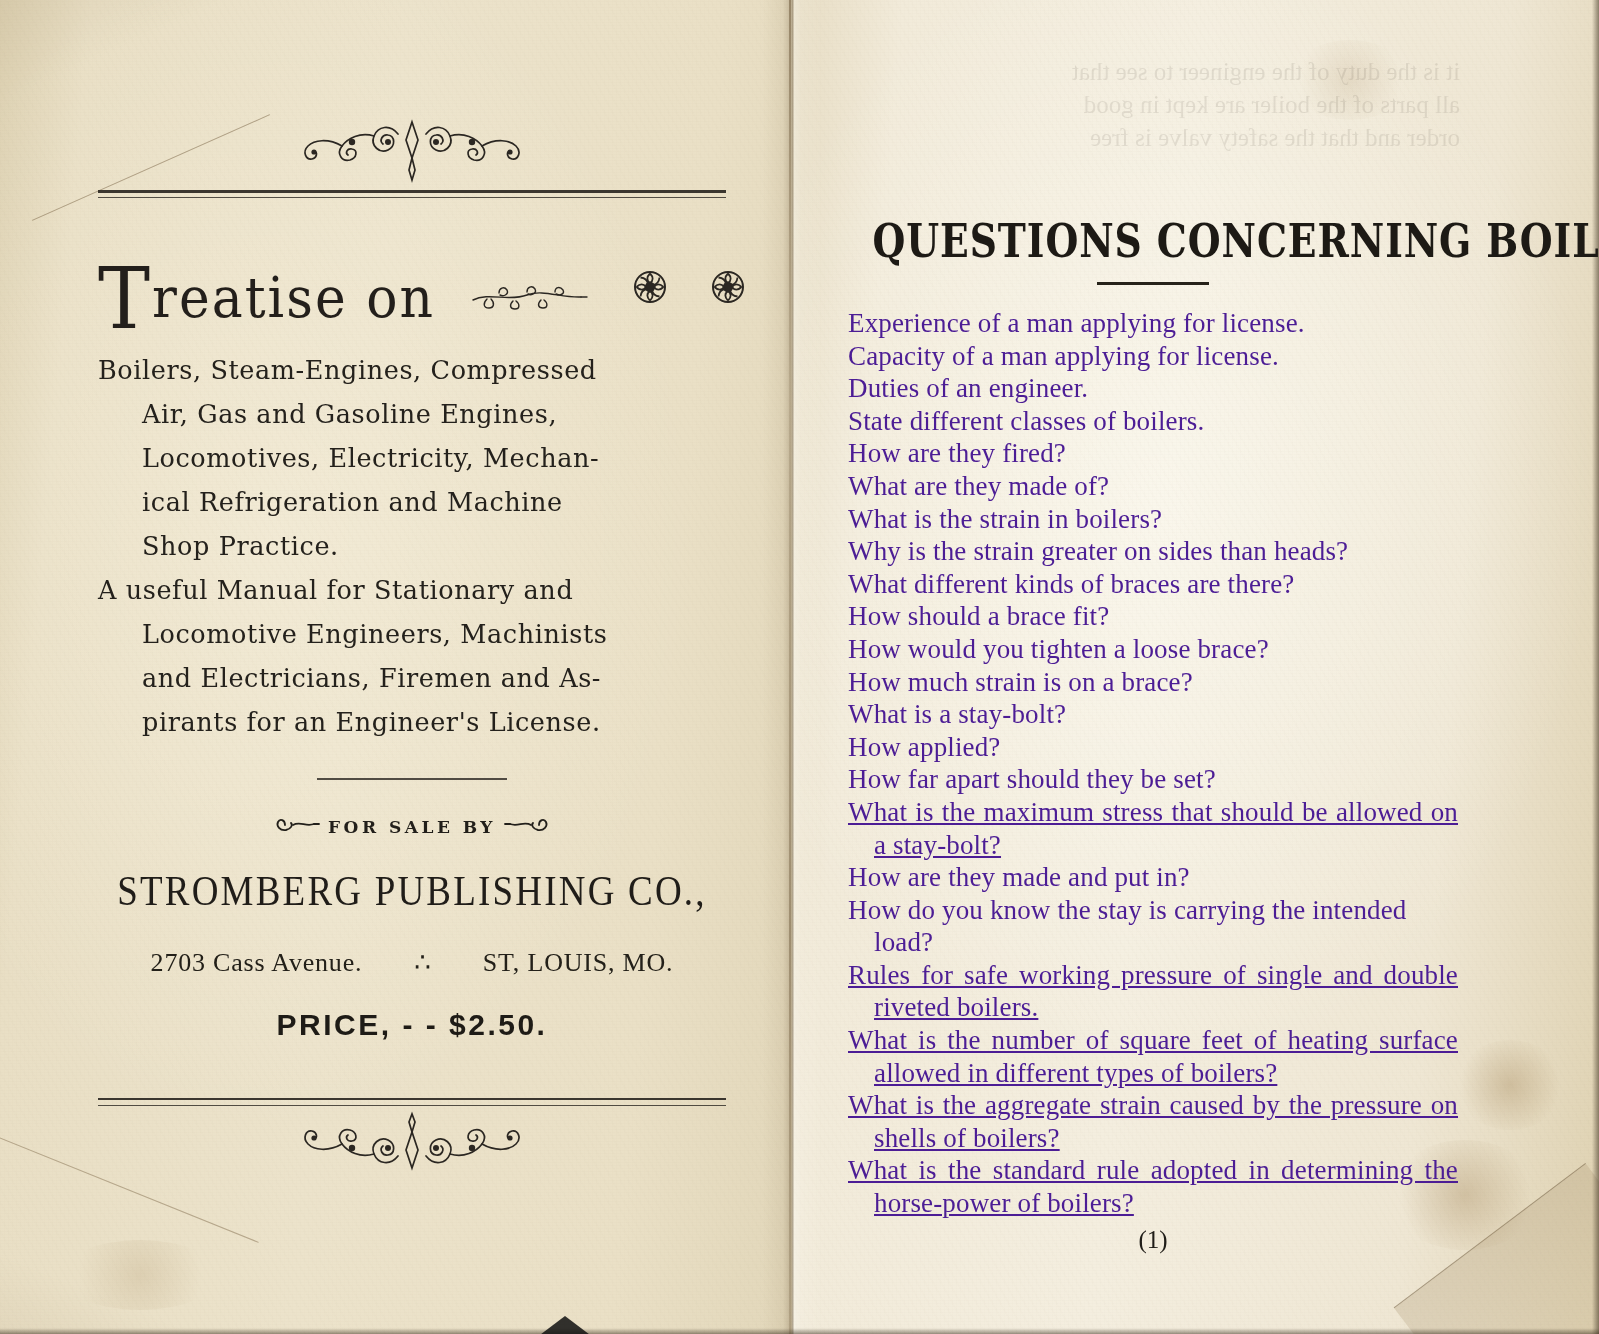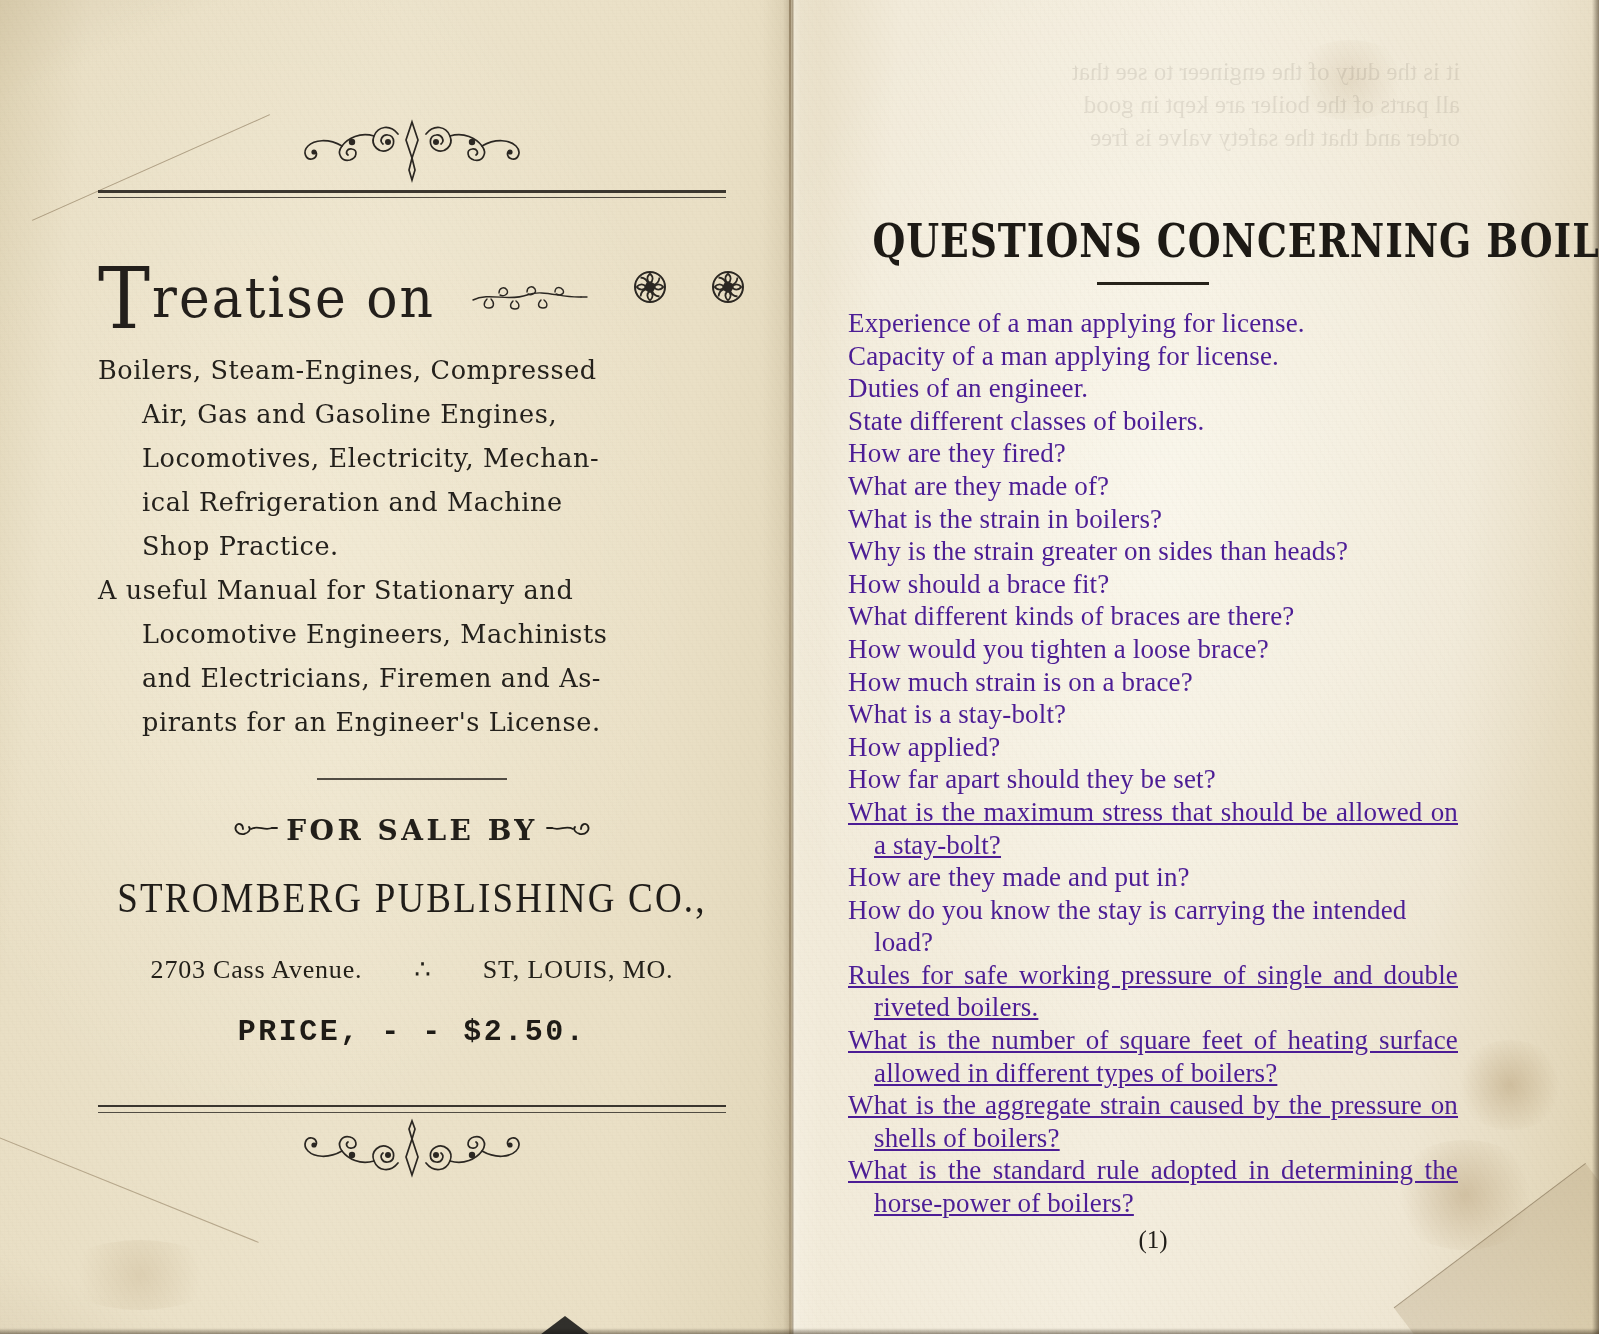--- a/index.html
+++ b/index.html
@@ -204,21 +204,21 @@
     background: #35302a;
     margin: 34px auto 0 auto;
     opacity: .85;
   }
 
   .forsale {
     margin-top: 34px;
     text-align: center;
     font-family: "DejaVu Serif", "Liberation Serif", serif;
     font-weight: bold;
-    font-size: 28px;
+    font-size: 17px;
     letter-spacing: 3.5px;
     color: #221f1a;
     display: flex;
     align-items: center;
     justify-content: center;
     gap: 8px;
   }
   .forsale .txt { white-space: nowrap; }
 
   .publisher {
@@ -240,21 +240,21 @@
     letter-spacing: .8px;
     color: #232019;
     white-space: nowrap;
   }
   .address .gap { display: inline-block; width: 52px; }
   .therefore { letter-spacing: 0; }
 
   .price {
     margin-top: 30px;
     text-align: center;
-    font-family: Liberation Mono, monospace;
+    font-family: Liberation Sans, sans-serif;
     font-weight: bold;
     font-size: 30px;
     letter-spacing: 2.5px;
     color: #1e1b16;
     white-space: nowrap;
   }
 
   .orn-bottom-wrap { margin-top: 56px; }
   .orn-bottom { position: relative; height: 64px; margin-top: 2px; }
 
@@ -505,22 +505,22 @@
 
     <div class="qlist" id="question-list">
         <p class="q">Experience of a man applying for license.</p>
         <p class="q">Capacity of a man applying for license.</p>
         <p class="q">Duties of an engineer.</p>
         <p class="q">State different classes of boilers.</p>
         <p class="q">How are they fired?</p>
         <p class="q">What are they made of?</p>
         <p class="q">What is the strain in boilers?</p>
         <p class="q">Why is the strain greater on sides than heads?</p>
+        <p class="q">What different kinds of braces are there?</p>
         <p class="q">How should a brace fit?</p>
-        <p class="q">What different kinds of braces are there?</p>
         <p class="q">How would you tighten a loose brace?</p>
         <p class="q">How much strain is on a brace?</p>
         <p class="q">What is a stay-bolt?</p>
         <p class="q">How applied?</p>
         <p class="q">How far apart should they be set?</p>
         <p class="q justify">What is the maximum stress that should be allowed on a stay-bolt?</p>
         <p class="q">How are they made and put in?</p>
         <p class="q">How do you know the stay is carrying the intended load?</p>
         <p class="q justify">Rules for safe working pressure of single and double riveted boilers.</p>
         <p class="q justify">What is the number of square feet of heating surface allowed in different types of boilers?</p>

